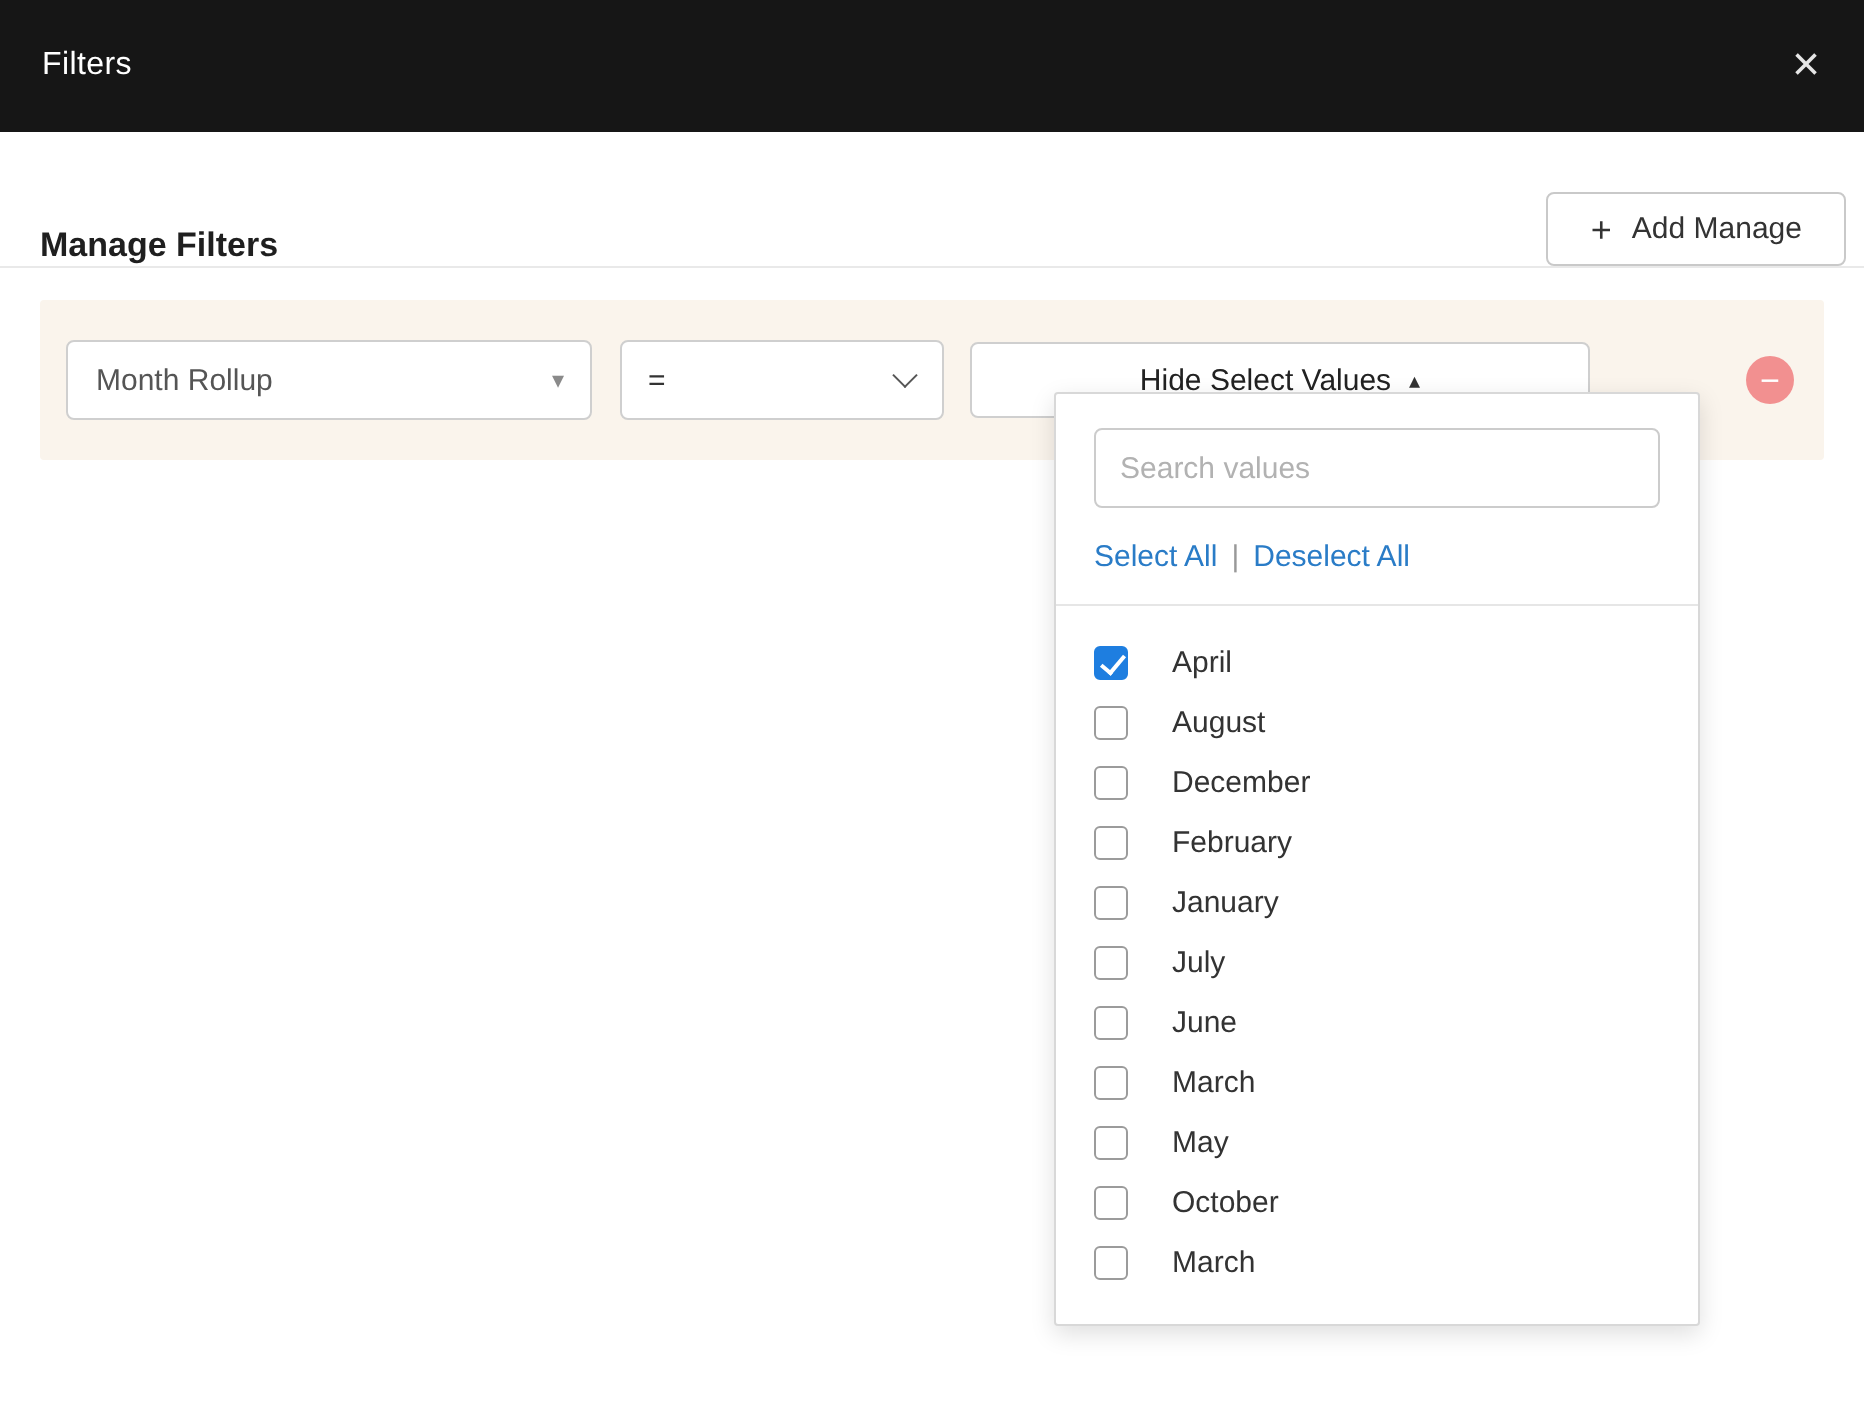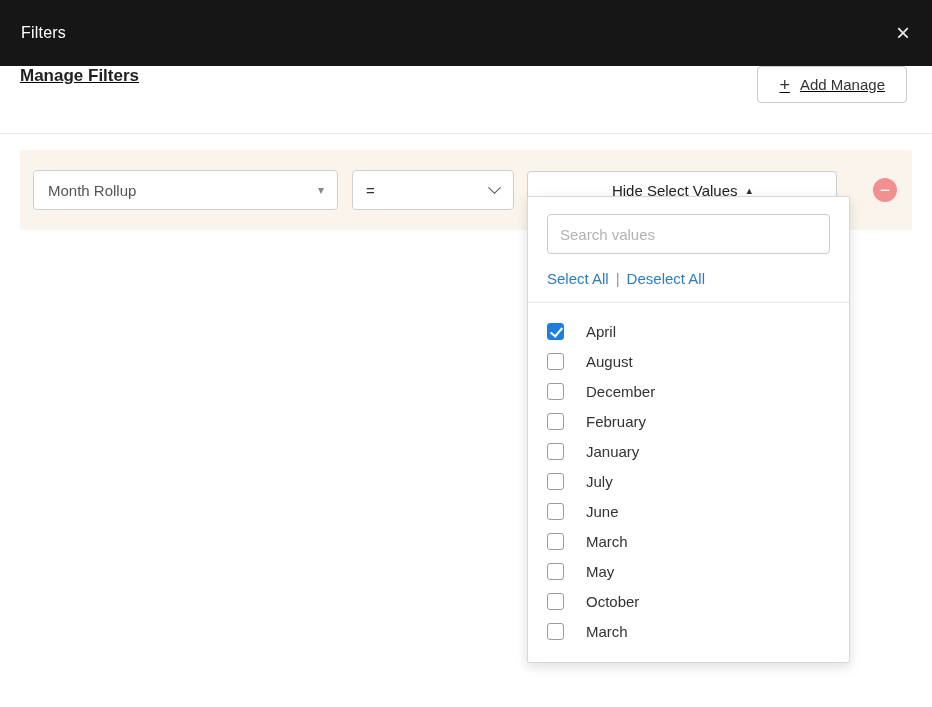--- a/index.html
+++ b/index.html
@@ -23,24 +23,23 @@
   .modal-title { color: #ffffff; font-size: 16px; letter-spacing: .2px; }
   .close-icon {
     color: #e6e6e6; font-size: 24px; line-height: 1; cursor: pointer;
     font-weight: 300;
   }
 
   
   .manage-bar {
     height: 67px;
     display: flex;
-    align-items: flex-start;
-    justify-content: space-between;
-    padding: 0 25px 0 20px;
-    text-decoration: underline;
+    align-items: flex-end;
+    justify-content: space-between;
+    padding: 0 9px 0 20px;
   }
   .page-title { font-size: 17px; font-weight: bold; color: #1f1f1f; }
   .add-filter-btn {
     display: flex; align-items: center; gap: 10px;
     background: #ffffff;
     border: 1px solid #c9c9c9;
     border-radius: 4px;
     padding: 0 21px;
     height: 37px;
     font-size: 15px; color: #333333;
@@ -66,21 +65,21 @@
     border: 1px solid #cfcfcf;
     border-radius: 4px;
     height: 40px;
     display: flex;
     align-items: center;
     font-size: 15px;
     color: #444444;
     cursor: pointer;
   }
   .column-select {
-    width: 305px;
+    width: 263px;
     justify-content: space-between;
     padding: 0 13px 0 14px;
     margin-right: 14px;
     color: #555;
   }
   .caret-down-icon { color: #8a8a8a; font-size: 12px; }
   .operator-select {
     width: 162px;
     justify-content: space-between;
     padding: 0 14px 0 13px;

